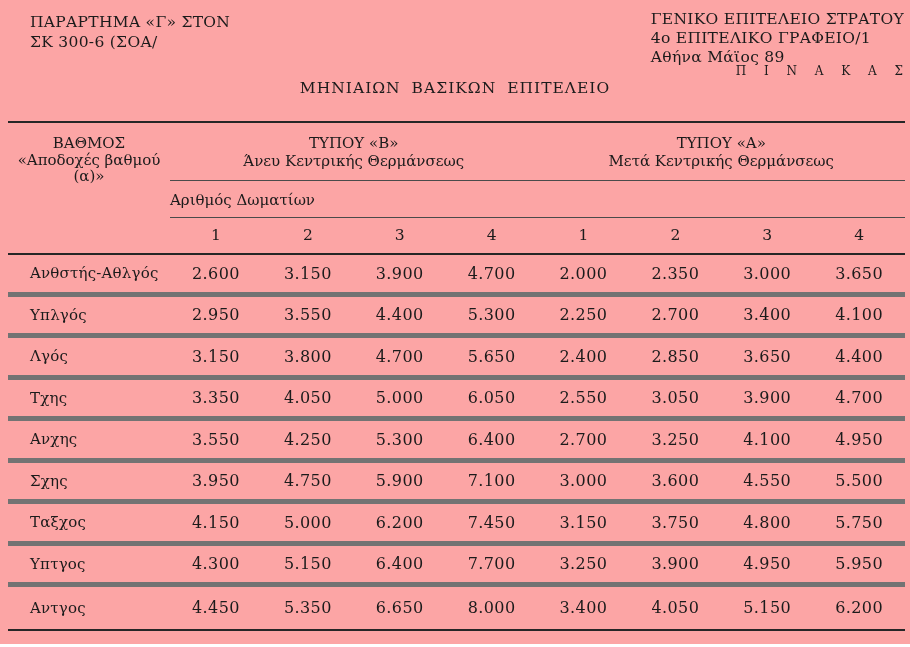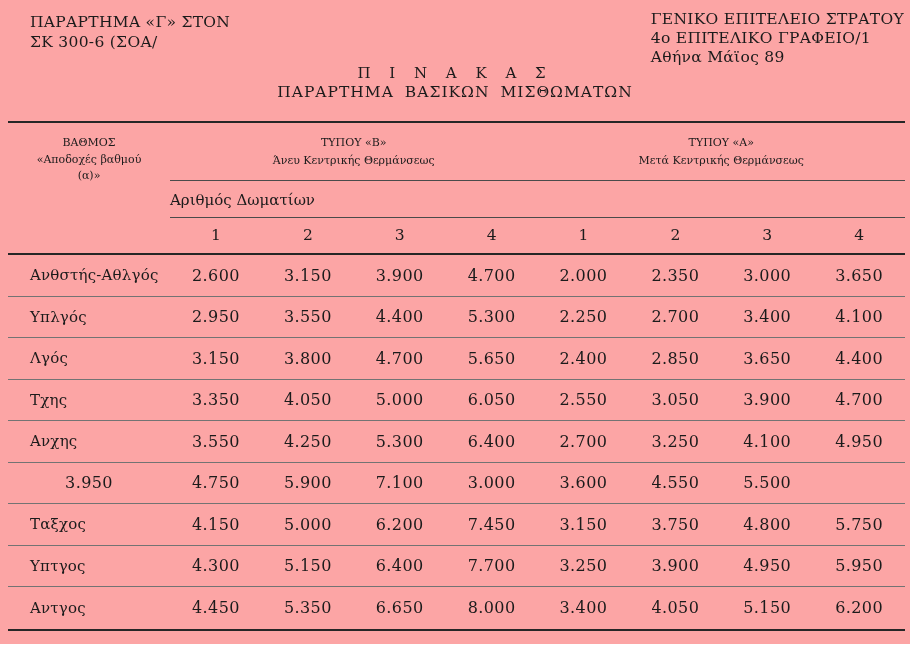--- a/index.html
+++ b/index.html
@@ -19,43 +19,43 @@
     font-size: 15.5px; line-height: 20px; letter-spacing: .3px;
   }
   .corner-right {
     position: absolute; right: 6px; top: 10px;
     font-size: 15.5px; line-height: 19px; letter-spacing: .3px;
   }
   .corner-right .dateline { padding-right: 48px; }
 
   
   .doc-title { position: absolute; left: 0; right: 0; top: 64px; text-align: center; }
-  .doc-title .t1 { font-size: 15px; letter-spacing: 7px; }
+  .doc-title .t1 { font-size: 12px; letter-spacing: 7px; text-align: right; }
   .doc-title .t2 { font-size: 15.5px; letter-spacing: 1px; word-spacing: 5px; margin-top: 1px; }
 
   
   .rent-table { position: absolute; left: 8px; top: 121px; width: 897px; }
   .rule-heavy { border-top: 2.5px solid #262626; height: 0; }
   .rule-mid   { border-top: 1.5px solid #4a4a4a; height: 0; margin-left: 162px; }
 
   .trow { display: grid; }
   .hdr-row { grid-template-columns: 162px 1fr 1fr; height: 57px; }
-  .hdr-cell { text-align: center; padding-top: 11px; line-height: 18px; font-size: 11px; }
+  .hdr-cell { text-align: center; padding-top: 11px; line-height: 18px; font-size: 15px; }
   .grade-hdr { line-height: 16.5px; padding-top: 12px; }
 
   .rooms-row { height: 36px; margin-left: 162px; text-align: left; padding-top: 10px; font-size: 15px; box-sizing: border-box; }
 
   .nums-row { grid-template-columns: 162px repeat(8, 1fr); height: 35px; }
   .nums-row .cell { text-align: center; padding-top: 8px; font-size: 15.5px; }
 
   .tbody .drow {
     grid-template-columns: 162px repeat(8, 1fr);
     height: 41.5px; box-sizing: border-box; align-items: center;
   }
-  .tbody .drow:not(:last-child) { border-bottom: 1px solid #737373; }
+  .tbody .drow:not(:last-child) { border-bottom: 5px solid #737373; }
   .cell.label { padding-left: 22px; font-size: 15px; letter-spacing: .2px; }
   .cell.num  { text-align: center; font-size: 16px; letter-spacing: .4px; }
 </style>
 </head>
 <body>
 
 <div class="page">
 
   <div class="corner-left">
     <div>ΠΑΡΑΡΤΗΜΑ «Γ» ΣΤΟΝ</div>
@@ -63,21 +63,21 @@
   </div>
 
   <div class="corner-right">
     <div>ΓΕΝΙΚΟ ΕΠΙΤΕΛΕΙΟ ΣΤΡΑΤΟΥ</div>
     <div>4ο ΕΠΙΤΕΛΙΚΟ ΓΡΑΦΕΙΟ/1</div>
     <div class="dateline">Αθήνα Μάϊος 89</div>
   </div>
 
   <div class="doc-title">
     <div class="t1">Π Ι Ν Α Κ Α Σ</div>
-    <div class="t2">ΠΑΡΑΡΤΗΜΑ ΒΑΣΙΚΩΝ ΜΙΣΘΩΜΑΤΩΝ</div>
+    <div class="t2">ΜΗΝΙΑΙΩΝ ΒΑΣΙΚΩΝ ΕΠΙΤΕΛΕΙΟ</div>
   </div>
 
   <div class="rent-table">
     <div class="rule-heavy"></div>
 
     <div class="trow hdr-row">
       <div class="hdr-cell grade-hdr">
         <div>ΒΑΘΜΟΣ</div>
         <div>«Αποδοχές βαθμού</div>
         <div>(α)»</div>
@@ -164,20 +164,21 @@
           <div class="cell num">3.550</div>
           <div class="cell num">4.250</div>
           <div class="cell num">5.300</div>
           <div class="cell num">6.400</div>
           <div class="cell num">2.700</div>
           <div class="cell num">3.250</div>
           <div class="cell num">4.100</div>
           <div class="cell num">4.950</div>
         </div>
         <div class="trow drow">
+          <div class="cell label">Σχης</div>
           <div class="cell num">3.950</div>
           <div class="cell num">4.750</div>
           <div class="cell num">5.900</div>
           <div class="cell num">7.100</div>
           <div class="cell num">3.000</div>
           <div class="cell num">3.600</div>
           <div class="cell num">4.550</div>
           <div class="cell num">5.500</div>
         </div>
         <div class="trow drow">

